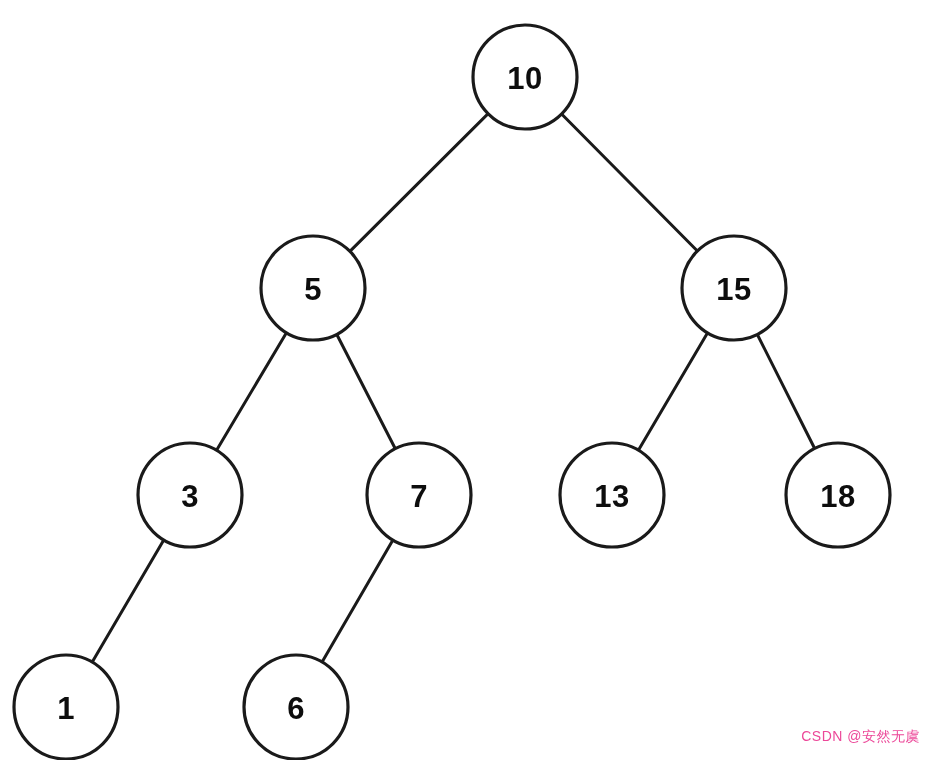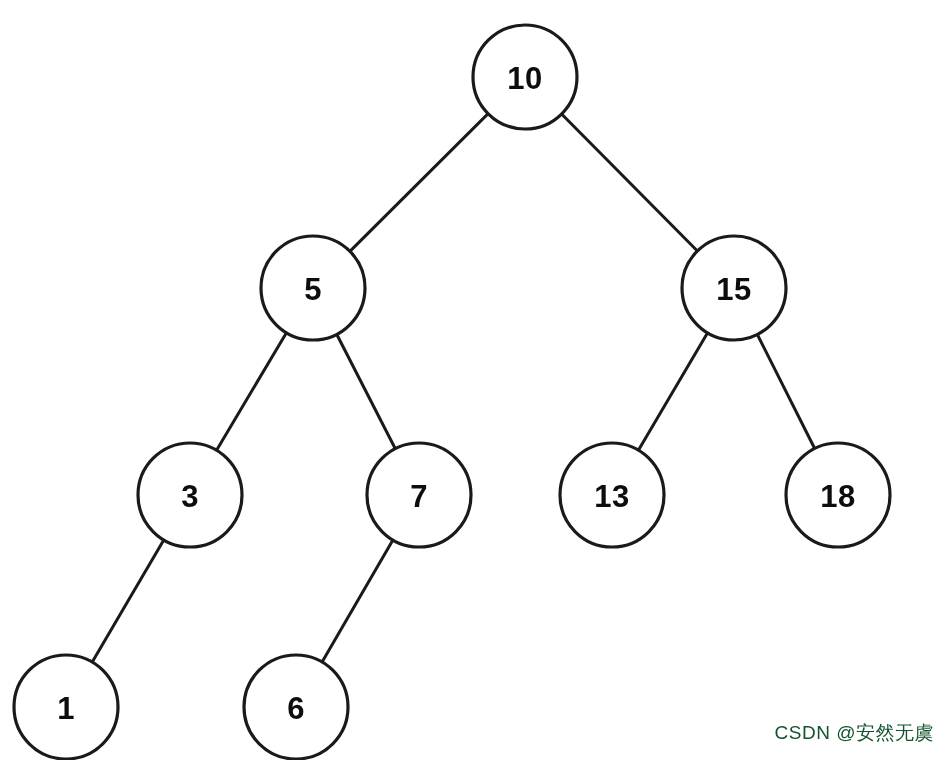--- a/index.html
+++ b/index.html
@@ -38,25 +38,25 @@
     fill: #0d0d0d;
     font-family: "Liberation Sans", "DejaVu Sans", sans-serif;
     font-size: 31px;
     font-weight: bold;
     text-anchor: middle;
     dominant-baseline: central;
     letter-spacing: 0.5px;
   }
   .watermark {
     position: absolute;
-    right: 12px;
+    right: 26px;
     bottom: 14px;
-    color: #14532d;
+    color: #ec4899;
     font-family: "Liberation Sans", "DejaVu Sans", sans-serif;
-    font-size: 19px;
+    font-size: 14px;
     font-weight: normal;
     white-space: nowrap;
     user-select: none;
     letter-spacing: 0.5px;
   }
 </style>
 </head>
 <body>
 
 <svg id="tree-canvas" viewBox="0 0 946 760" xmlns="http://www.w3.org/2000/svg">

